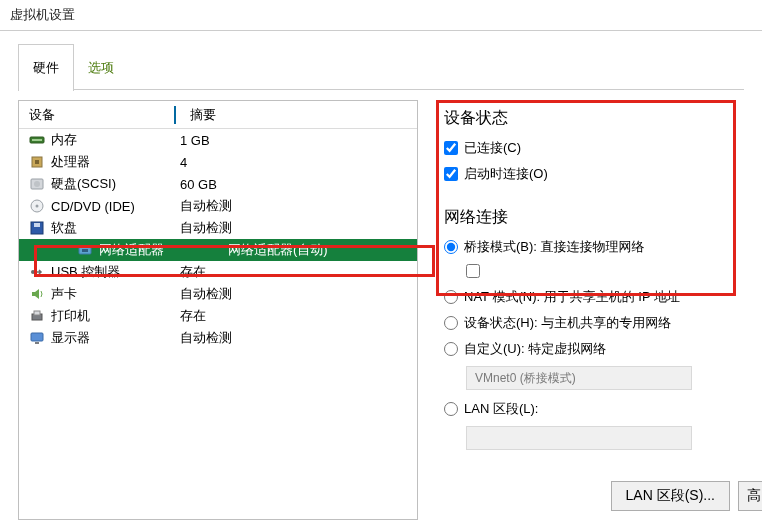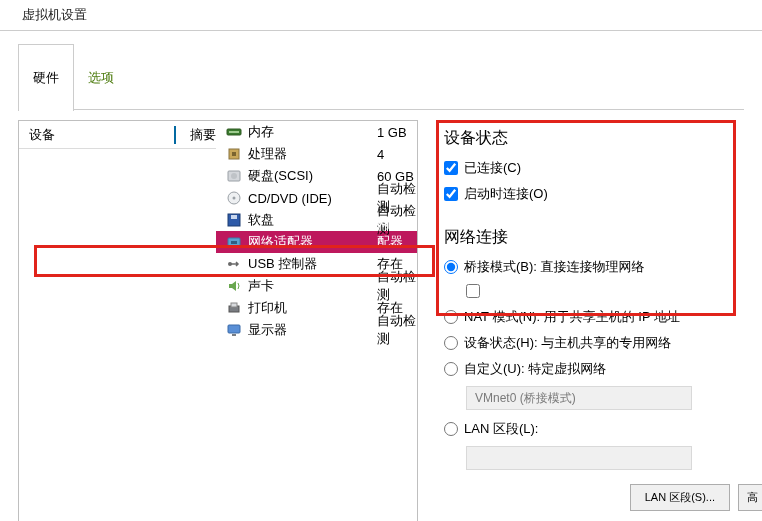--- a/index.html
+++ b/index.html
@@ -1,47 +1,47 @@
 <!DOCTYPE html>
 <html><head>
 <meta charset="utf-8">
 <style>
   * { box-sizing: border-box; margin: 0; padding: 0; font-family: "Microsoft YaHei", "SimSun", Arial, sans-serif; font-size: 13px; }
   body { background: #fff; color: #000; width: 762px; height: 521px; overflow: hidden; }
   .window { width: 100%; height: 100%; display: flex; flex-direction: column; }
-  .titlebar { padding: 6px 10px 6px 22px; font-size: 13px; color: #222; }
+  .titlebar { padding: 6px 10px 6px 10px; font-size: 13px; color: #222; }
   .hr-full { border: 0; border-top: 1px solid #ccc; margin: 0; }
   .tabs-wrap { padding: 12px 18px 0 18px; }
   .tabs { display: flex; align-items: flex-end; }
-  .tab { padding: 24px 14px; border: 1px solid #ccc; border-bottom: none; background: #fff; position: relative; top: 1px; }
+  .tab { padding: 14px 14px; border: 1px solid #ccc; border-bottom: none; background: #fff; position: relative; top: 1px; }
   .tab.inactive { border: none; background: transparent; color: #4d7c0f; }
   .tab-underline { border-top: 1px solid #ccc; margin-top: -1px; }
   .content { display: flex; padding: 10px 0 0 18px; gap: 14px; flex: 1; min-height: 0; }
-  .left-panel { width: 400px; border: 1px solid #bfbfbf; background: #fff; height: 420px; display: flex; }
+  .left-panel { width: 400px; border: 1px solid #bfbfbf; background: #fff; height: 420px; display: flex; flex-direction: column; }
   .list-header { display: flex; align-items: center; height: 28px; border-bottom: 1px solid #dcdcdc; background: #fff; }
   .col-device { width: 155px; padding-left: 10px; }
   .col-summary { flex: 1; padding-left: 14px; border-left: 2px solid #0369a1; }
   .device-list { flex: 1; overflow: auto; }
   .row { display: flex; align-items: center; height: 22px; cursor: default; justify-content: flex-end; }
   .row .cell-device { width: 155px; display: flex; align-items: center; padding-left: 10px; gap: 6px; }
   .row .cell-summary { flex: 1; padding-left: 6px; }
-  .row.selected { background: #be185d; color: #fff; }
+  .row.selected { background: #15803d; color: #fff; padding-left: 48px; }
   .icon { width: 16px; height: 16px; display: inline-block; flex-shrink: 0; }
   .highlight-red-left { position: absolute; left: 34px; top: 245px; width: 401px; height: 32px; border: 3px solid #e1231b; pointer-events: none; }
   .right-panel { flex: 1; position: relative; padding-right: 8px; }
   .highlight-red-right { position: absolute; left: 4px; top: 0px; width: 300px; height: 196px; border: 3px solid #e1231b; pointer-events: none; }
   .fieldset-title { font-size: 16px; color: #000; margin-bottom: 10px; }
   .group { padding: 8px 10px 2px 12px; }
   .group.device-state { padding-top: 8px; }
   .checkbox-line, .radio-line { display: flex; align-items: center; gap: 6px; margin-bottom: 8px; }
   input[type=checkbox], input[type=radio] { width: 14px; height: 14px; }
   .indent { margin-left: 22px; }
   .disabled-input { background: #f0f0f0; color: #7a7a7a; border: 1px solid #d9d9d9; width: 226px; height: 24px; padding: 0 8px; font-size: 12px; }
   .bottom-buttons { position: absolute; right: 0; bottom: 10px; display: flex; gap: 8px; }
-  .btn { border: 1px solid #adadad; background: #f0f0f0; padding: 5px 14px; font-size: 11px; cursor: default; }
+  .btn { border: 1px solid #adadad; background: #f0f0f0; padding: 5px 14px; font-size: 14px; cursor: default; }
   .btn-cut { width: 24px; text-align: left; padding: 5px 0 5px 8px; overflow: hidden; border-right: none; }
 </style>
 </head>
 <body>
 
 <div class="window">
   <div class="titlebar">虚拟机设置</div>
   <hr class="hr-full">
 
   <div class="tabs-wrap">

